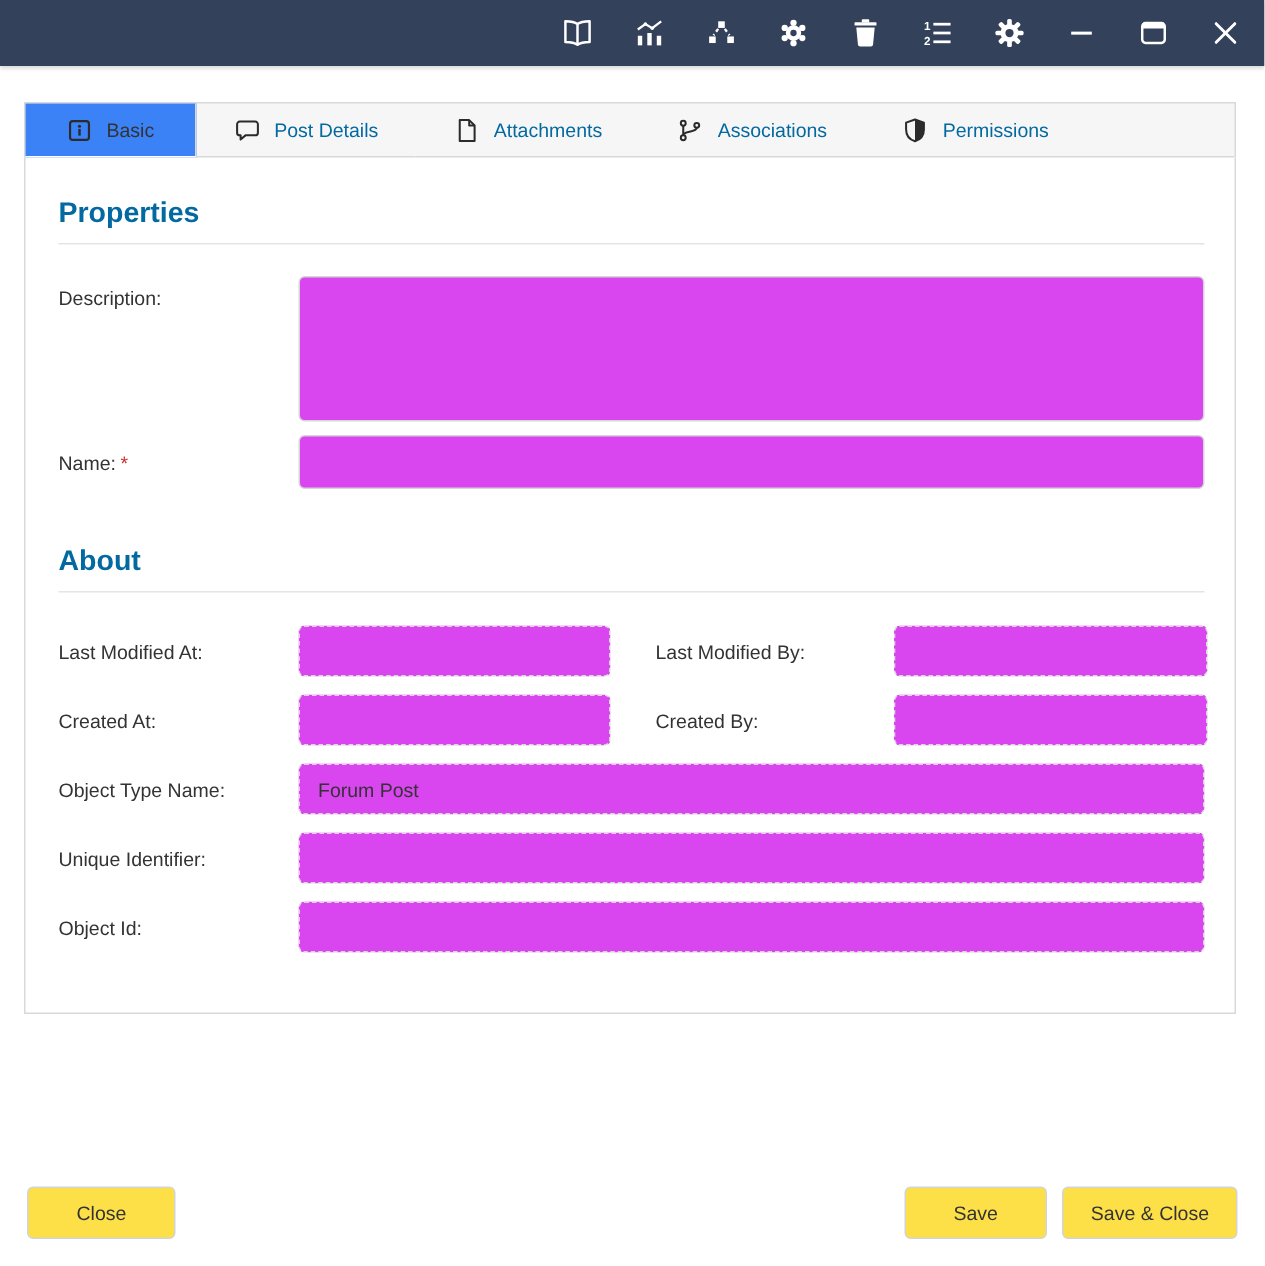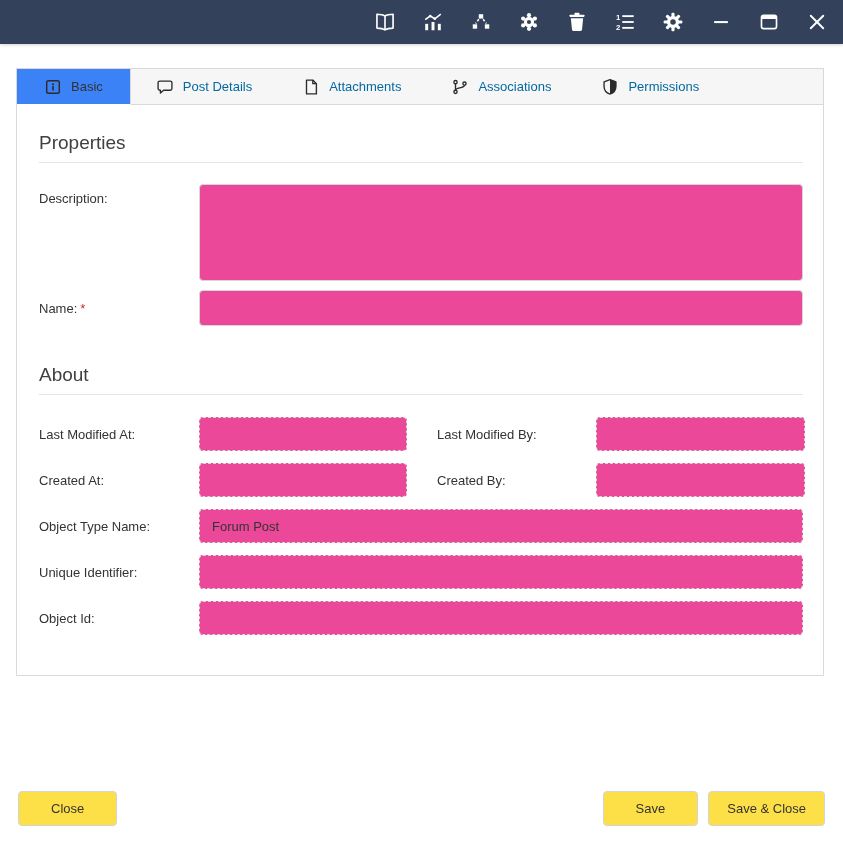--- a/index.html
+++ b/index.html
@@ -26,38 +26,38 @@
   .tab { display:flex; align-items:center; gap:9px; padding:0 25px; font-size:13px; color:#0369a1;
          border-bottom:1px solid #D9D9D9; cursor:pointer; white-space:nowrap; }
   .tab.active { background:#3b82f6; border-bottom:1px solid #fff; border-right:1px solid #D9D9D9; color:#333; padding:0 27px; }
   .tabs .tab-filler { flex:1; border-bottom:1px solid #D9D9D9; }
   .tab svg { display:block; }
 
   .panel {
     background:#fff; border:1px solid #D9D9D9; border-top:none;
     padding:25px 20px 40px 22px;
   }
-  .section-title { font-size:19px; font-weight:400; color:#404040; margin:0 0 6px 0; line-height:26px; }
+  .section-title { font-size:19px; font-weight:700; color:#0369a1; margin:0 0 6px 0; line-height:26px; }
   .section-rule { border:none; border-top:1px solid #E4E4E4; margin:0 0 21px 0; }
   .about-block { margin-top:36px; }
   .about-block .section-rule { margin-bottom:22px; }
 
   .frow { display:grid; grid-template-columns:160px 1fr; align-items:center; margin-bottom:9px; }
   .frow.row-top { align-items:start; }
   .frow.row-top .flabel { padding-top:7px; }
   .flabel { font-size:13px; color:#333; }
   .req { color:#C9302C; margin-left:3px; }
 
   .frow2 { display:grid; grid-template-columns:160px 208px 30px 159px 209px; align-items:center; margin-bottom:12px; }
   .frow-about { display:grid; grid-template-columns:160px 1fr; align-items:center; margin-bottom:12px; }
   .frow-about:last-child, .frow2:last-of-type { margin-bottom:0; }
 
   .input {
     width:100%; height:36px; border:1px solid #D6D6D6; border-radius:4px;
-    padding:0 12px; font-size:13px; color:#333; font-family:inherit; background:#ec4899; outline:none;
+    padding:0 12px; font-size:13px; color:#333; font-family:inherit; background:#d946ef; outline:none;
   }
   textarea.input { height:97px; resize:none; padding:8px 12px; }
   .input.ro { height:34px; border-style:dashed; border-color:#D8D8D8; }
 
   
   .footer { position:absolute; top:791px; left:18px; right:18px; display:flex; align-items:center; }
   .btn {
     height:35px; background:#fde047; border:1px solid #D4D4D4; border-radius:4px;
     font-size:13px; color:#333; font-family:inherit; cursor:pointer; padding:0 32px;
   }

